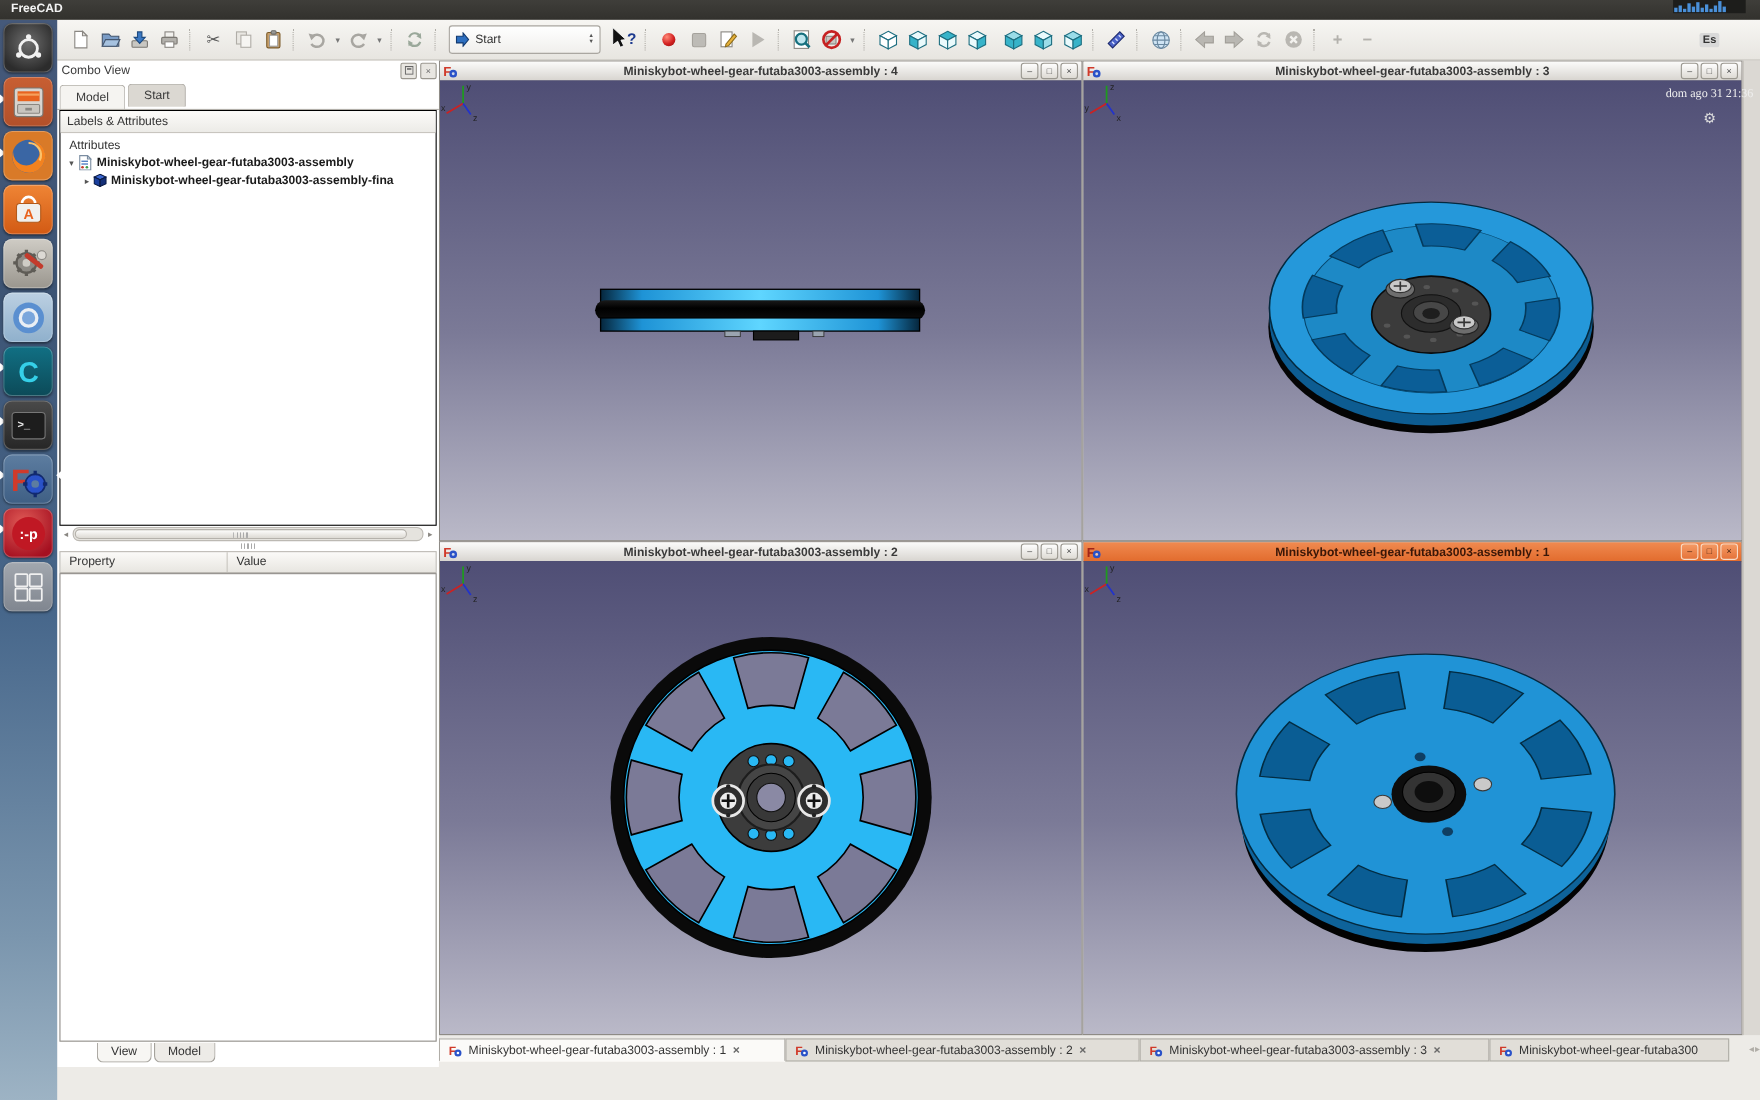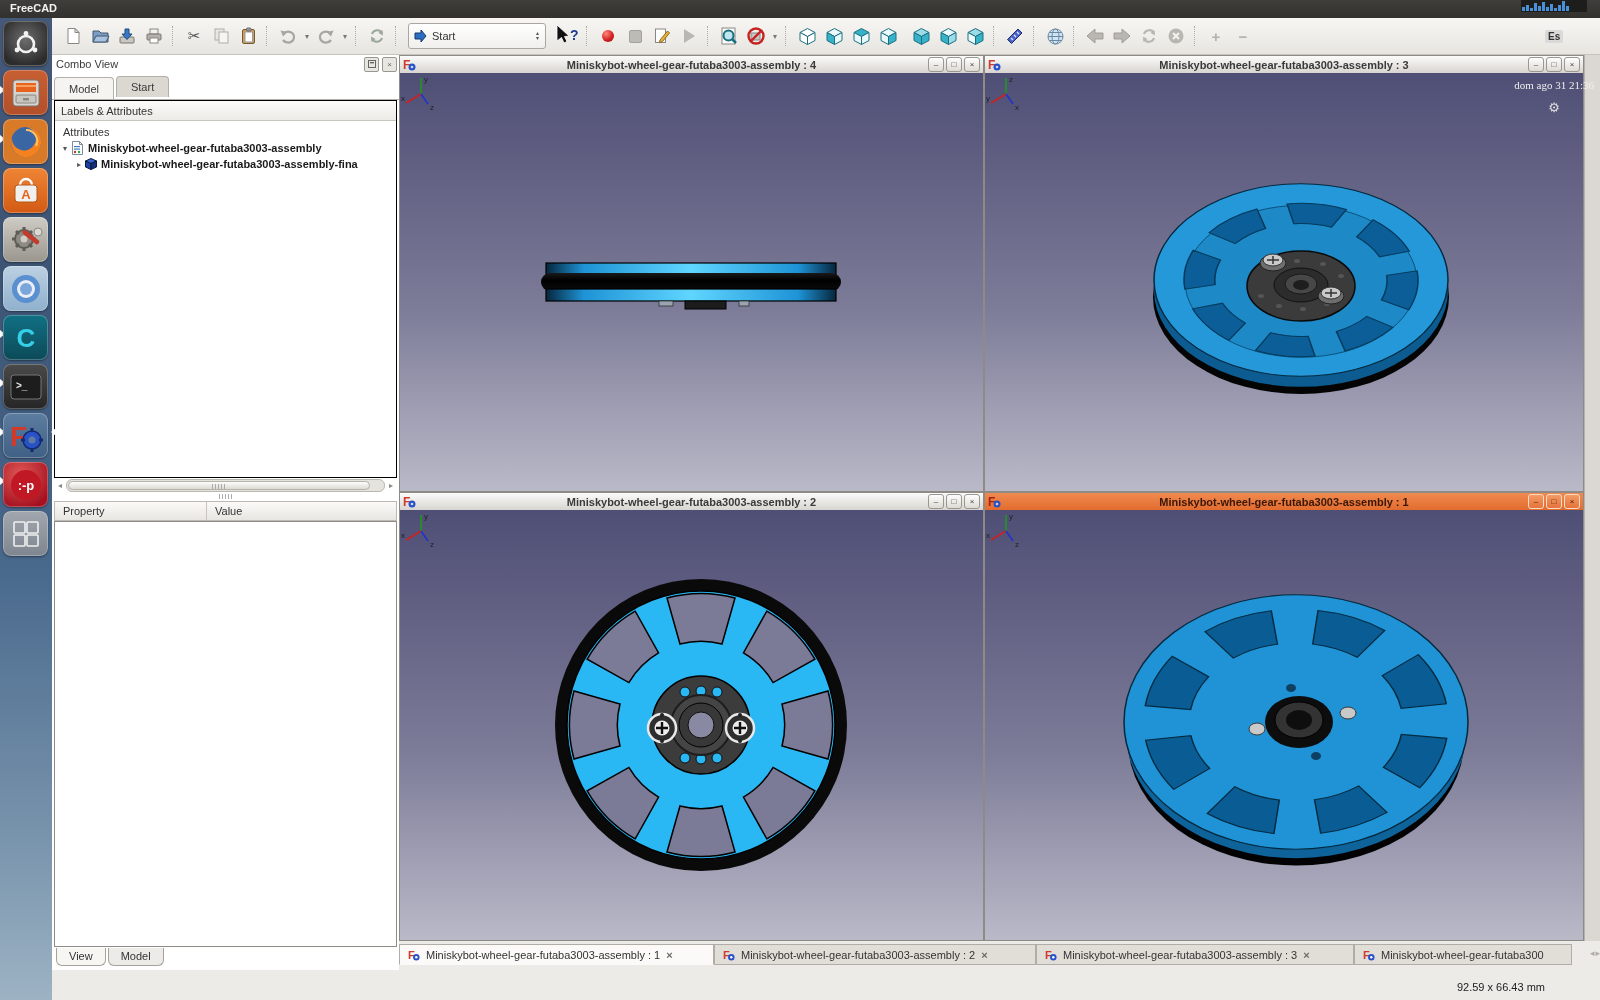--- a/index.html
+++ b/index.html
@@ -63,21 +63,21 @@
         background:repeating-linear-gradient(90deg,#aaa 0 1px,transparent 1px 3px);}
   .vsplit{position:absolute;left:2px;top:438px;width:343px;height:7px;}
   .vsplit .grip{top:1px;}
   .prophdr{position:absolute;left:2px;top:446px;width:343px;height:20px;display:flex;
      background:linear-gradient(#fbfaf8,#e8e6e1);border:1px solid #bcb9b3;box-sizing:border-box;}
   .prophdr div{padding:3px 8px;color:#333;}
   .prophdr .c1{width:135px;border-right:1px solid #c8c5bf;}
   .propbody{position:absolute;left:2px;top:466px;width:343px;height:426px;background:#fff;border:1px solid #8f8c87;box-sizing:border-box;}
   .btabs{position:absolute;left:4px;top:893px;display:flex;gap:2px;}
   .btab{padding:2px 12px 3px;border:1px solid #a5a29c;border-top:none;border-radius:0 0 6px 6px;background:#edebe7;color:#333;}
-  .btab.act{background:#f7f6f3;}
+  .btab.act{background:#f7f6f3;margin-left:32px;}
   
   .mdi{position:absolute;left:399px;top:55px;width:1185px;height:886px;background:#b9b7c5;z-index:20;}
   .rstrip{position:absolute;left:1584px;top:55px;width:16px;height:886px;background:#dbd8d3;border-left:1px solid #b5b2ac;z-index:20;}
   .win{position:absolute;border:1px solid #8e8b86;box-sizing:border-box;background:#dcd9d4;}
   .tbar{position:absolute;left:0;top:0;right:0;height:17px;display:flex;align-items:center;
         background:linear-gradient(#fbfbfa,#d8d5d0);border-bottom:1px solid #aaa79f;}
   .tbar .fcico{margin-left:3px;}
   .tbar .wt{position:absolute;left:0;right:0;text-align:center;font-weight:bold;font-size:11px;color:#3a3a3a;}
   .tbar .wbtns{margin-left:auto;display:flex;gap:2px;padding-right:3px;z-index:2;}
   .wbtn{width:14px;height:13px;border:1px solid #9a978f;border-radius:3px;background:linear-gradient(#fefefe,#dedbd4);
@@ -827,17 +827,14 @@
           <circle cx="9" cy="9" r="1.3" fill="#fff"></circle>
         </svg>
       <span>Miniskybot-wheel-gear-futaba300</span>
     </div>
     <div class="tsarrows">
       <span>◂</span>
       <span>▸</span>
     </div>
   </div>
 
-  <div class="statusbar">
-    <span class="size">92.59 x 66.43 mm</span>
-  </div>
 
 </div>
 
 </body></html>

